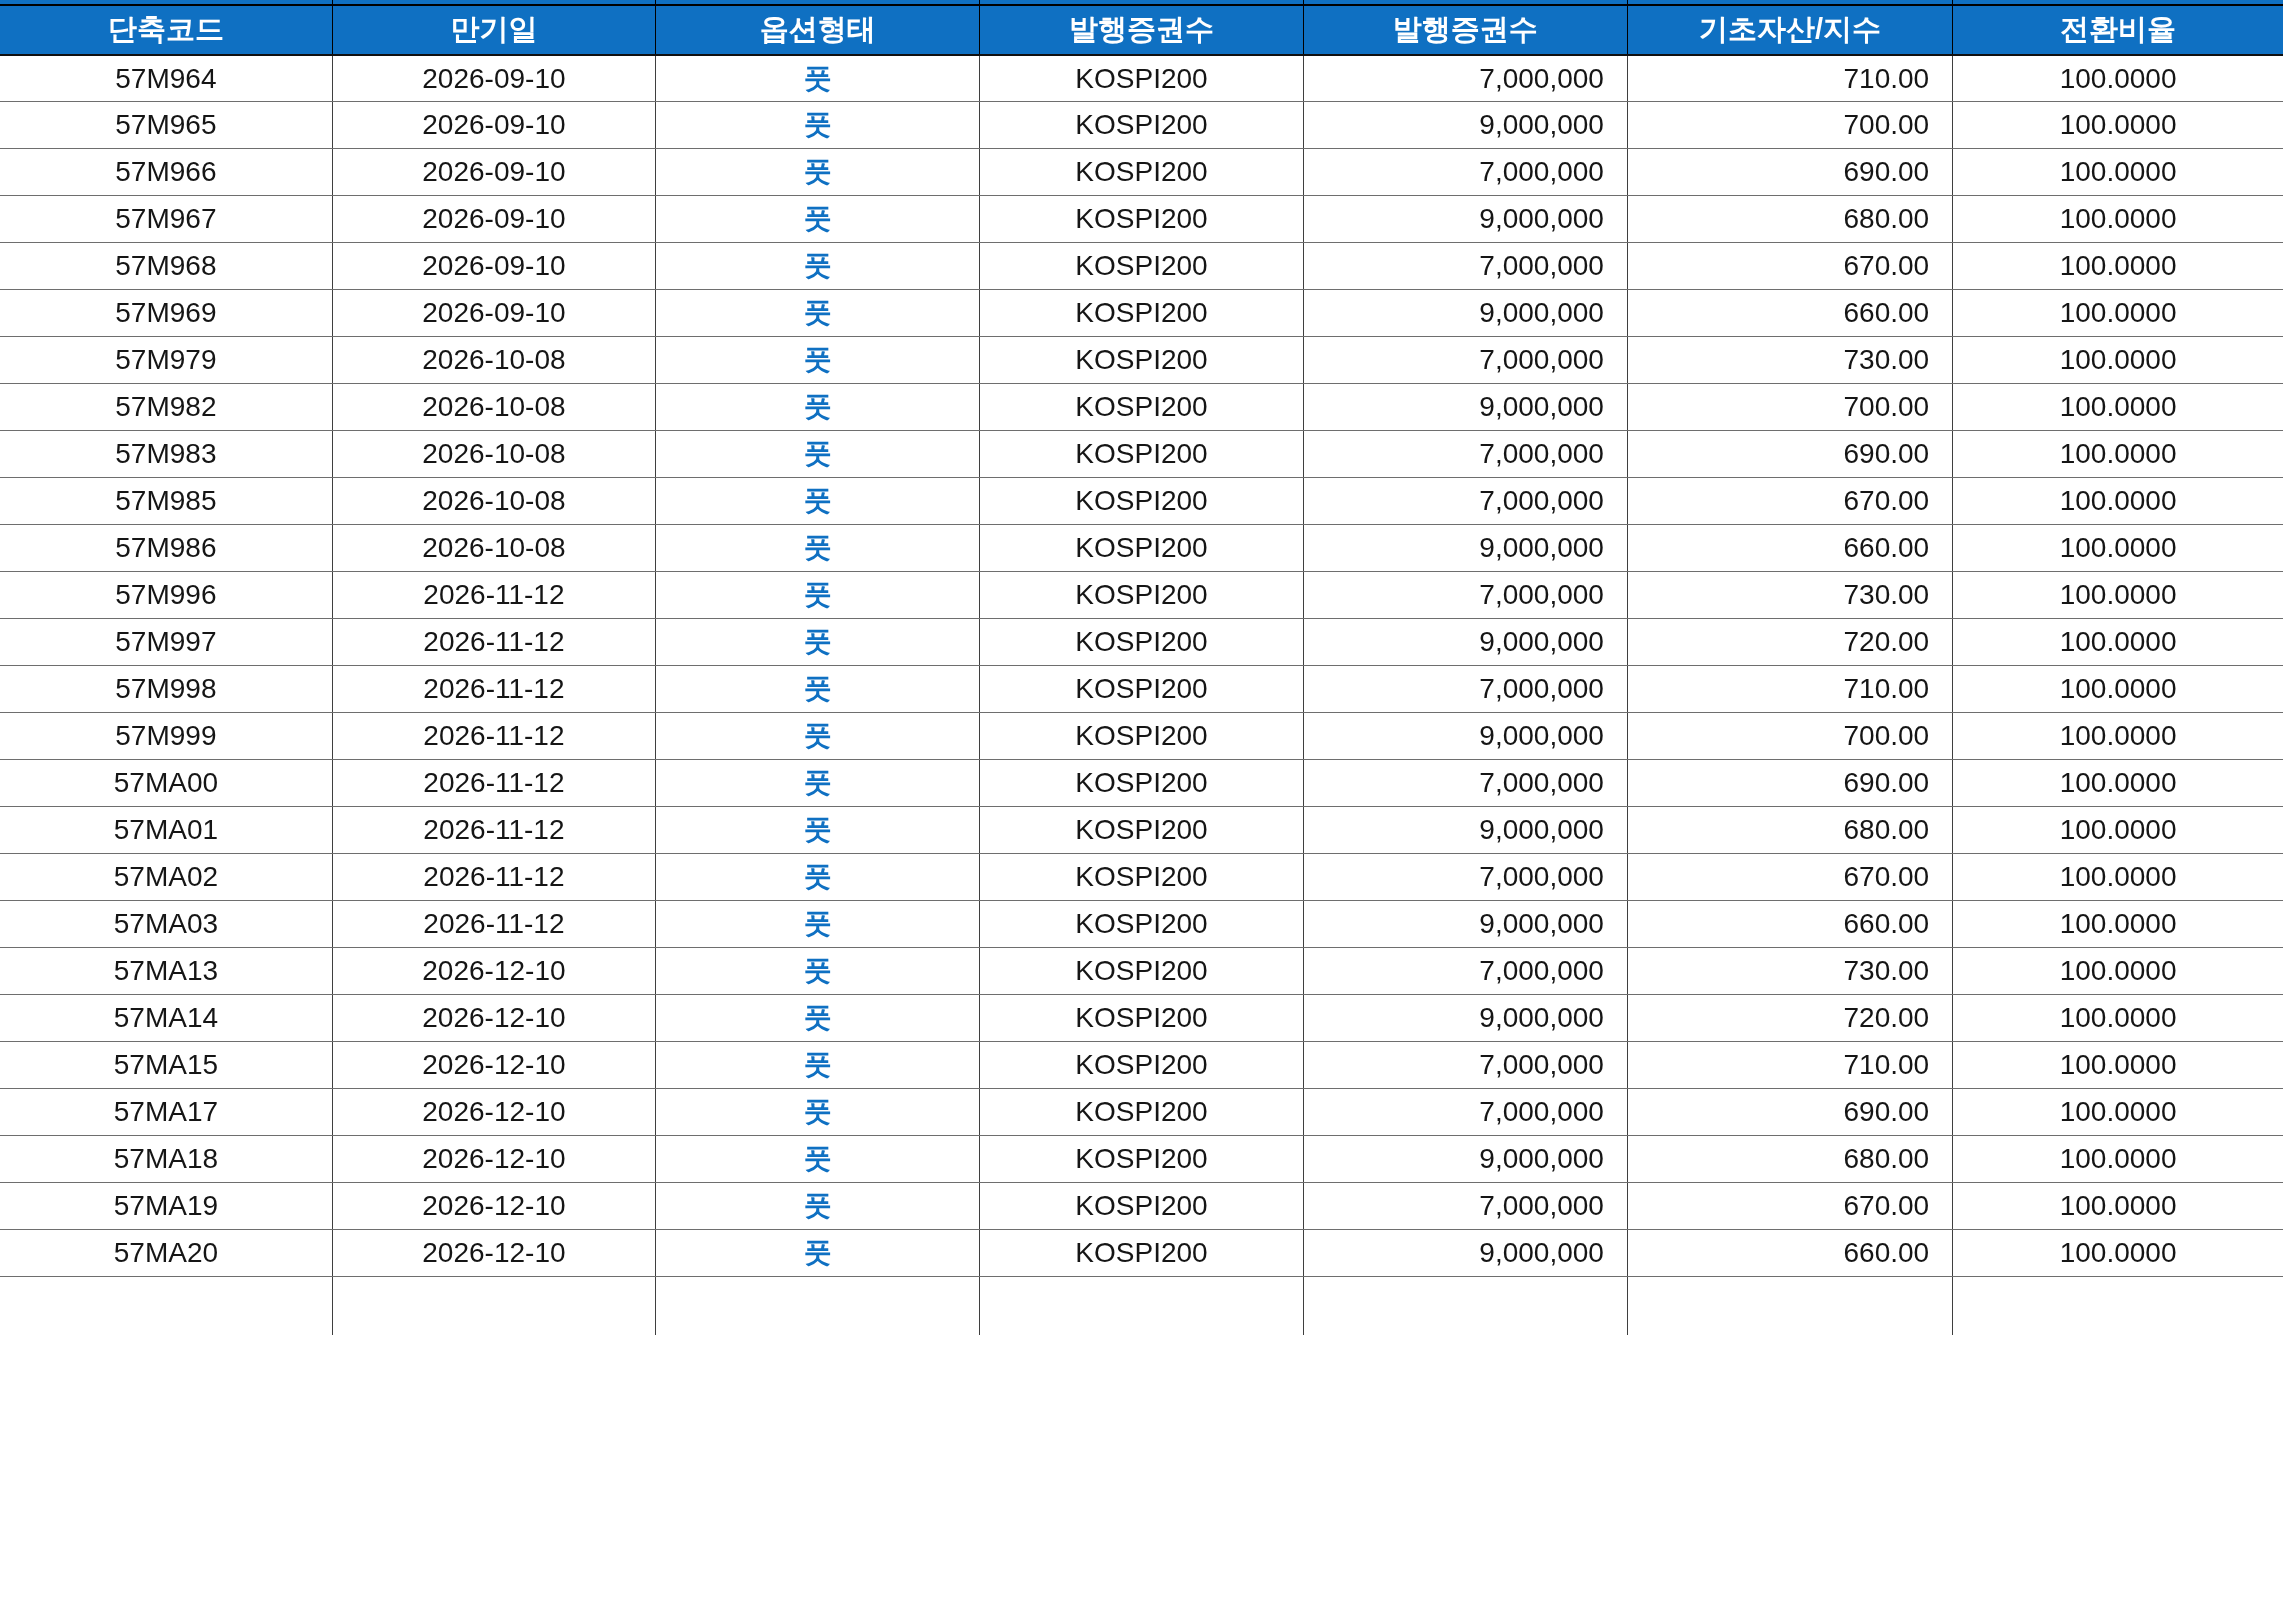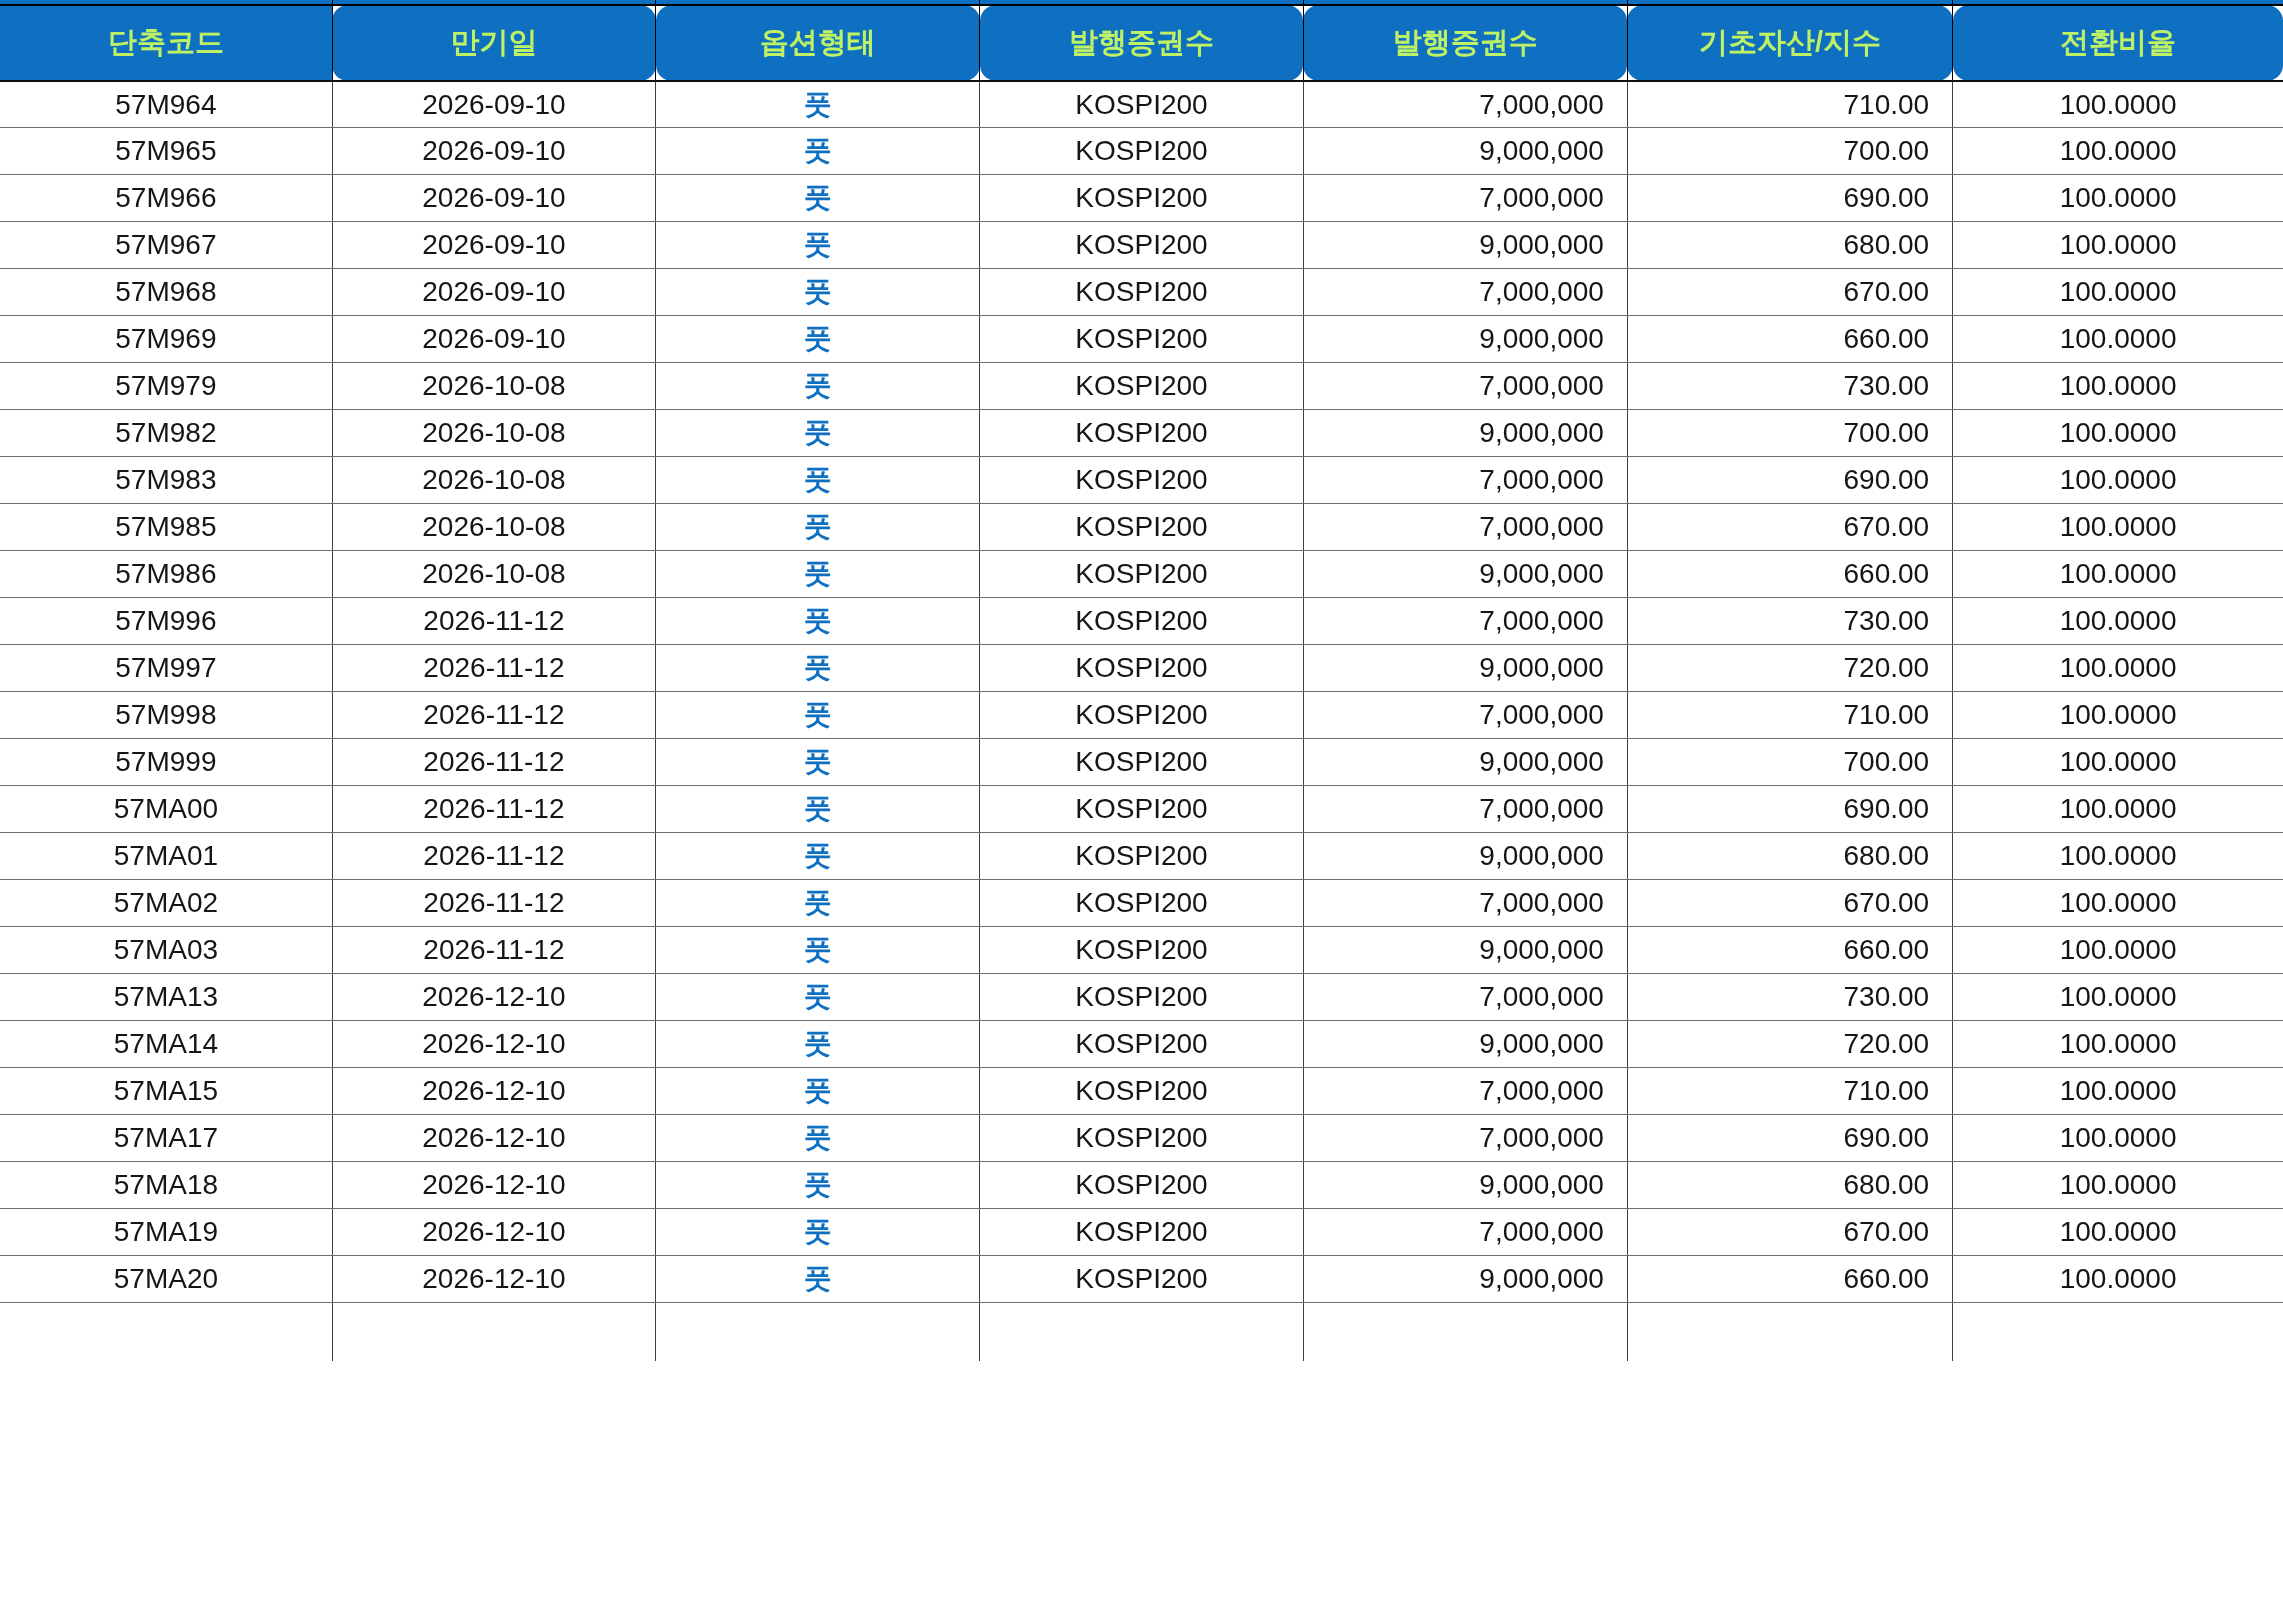--- a/index.html
+++ b/index.html
@@ -27,30 +27,30 @@
   tr.cutoff-strip td {
     height: 4.8px;
     padding: 0;
     background: var(--header-bg);
     border-bottom: 2.9px solid var(--heavy-line);
   }
   tr.cutoff-strip td + td { border-left: 1.9px solid var(--heavy-line); }
 
   thead th.col-header {
     background: var(--header-bg);
-    color: #bef264;
+    color: #ffffff;
     font-size: 29px;
     font-weight: 700;
     height: 42px;
-    padding: 17px;
+    padding: 4px;
     text-align: center;
     vertical-align: middle;
     border-bottom: 2.9px solid #101010;
   }
-  thead th.col-header + th.col-header { border-left: 1.9px solid var(--heavy-line); border-radius: 16px; }
+  thead th.col-header + th.col-header { border-left: 1.9px solid var(--heavy-line); }
 
   tbody td {
     height: 47px;
     padding: 0;
     background: #ffffff;
     color: var(--body-text);
     font-size: 28px;
     text-align: center;
     vertical-align: middle;
     border-bottom: 1px solid var(--h-line);

